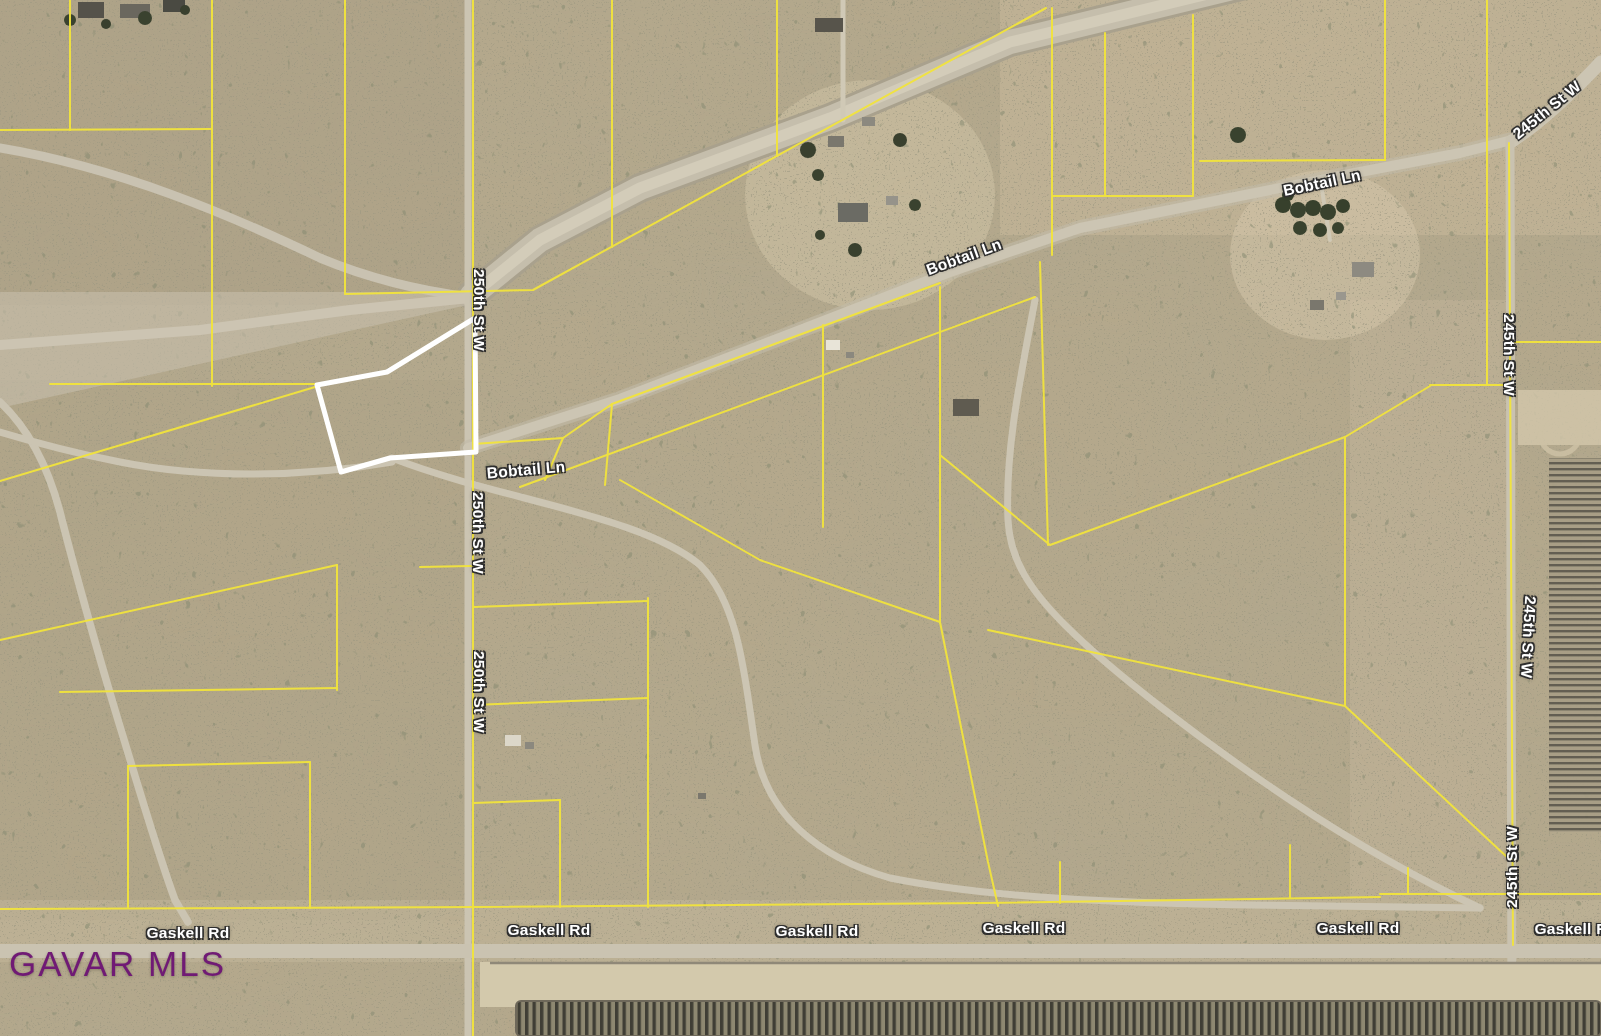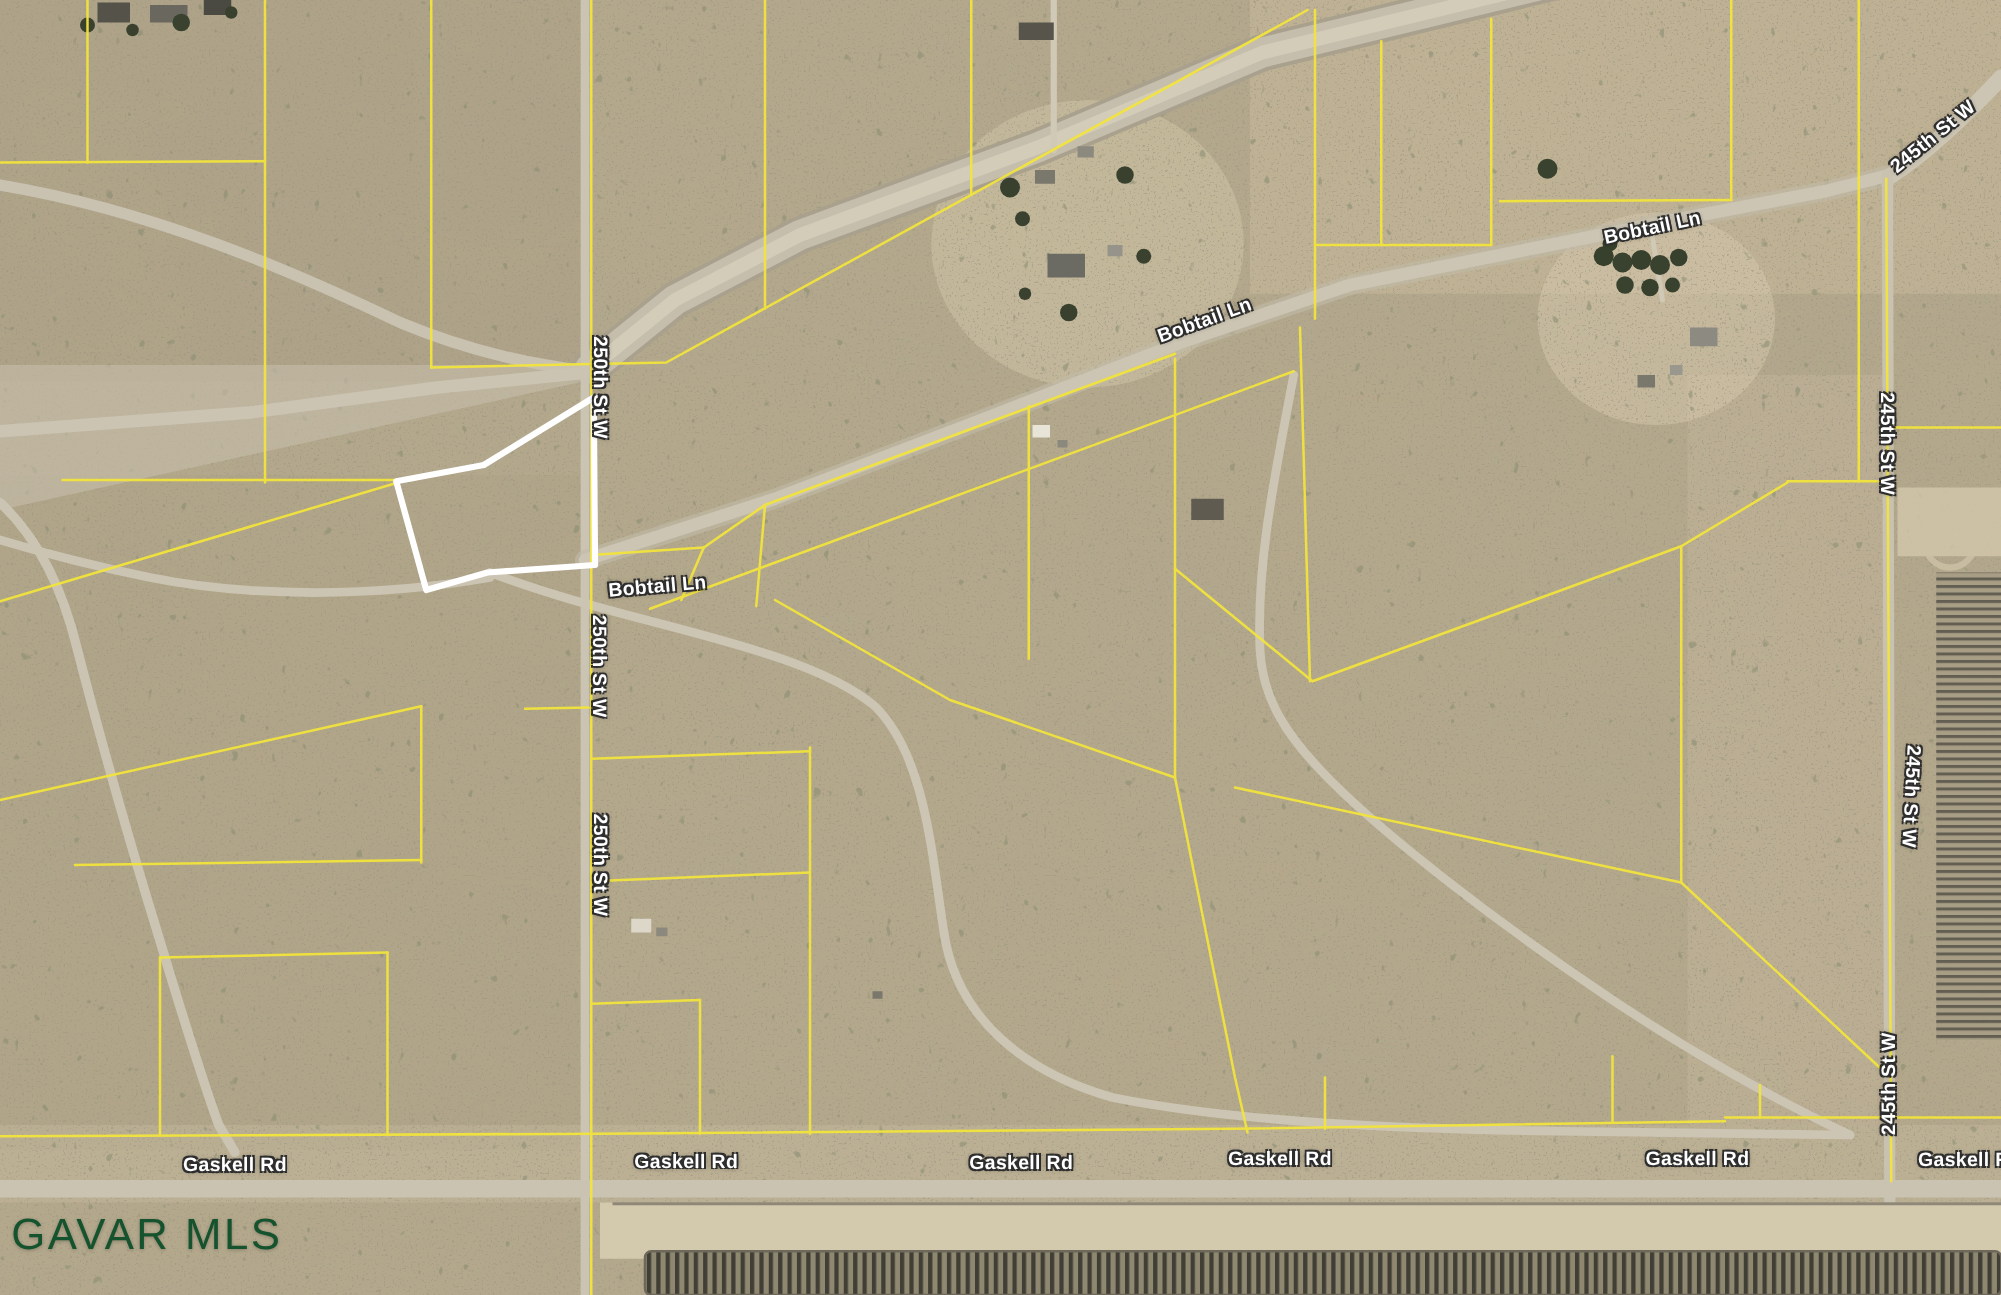--- a/index.html
+++ b/index.html
@@ -9,23 +9,23 @@
   #label-layer{position:absolute;left:0;top:0;width:100%;height:100%;pointer-events:none;}
   .road-label{
     position:absolute;
     font:700 15.5px "Liberation Sans",sans-serif;
     color:#ffffff;white-space:nowrap;letter-spacing:.3px;
     text-shadow:-1.5px -1.5px 0 #2e2e2e,1.5px -1.5px 0 #2e2e2e,
                 -1.5px 1.5px 0 #2e2e2e,1.5px 1.5px 0 #2e2e2e,
                 0 0 4px rgba(0,0,0,.65);
   }
   #watermark{
-    position:absolute;left:9px;top:968px;
+    position:absolute;left:9px;top:944px;
     font:400 35px "Liberation Sans",sans-serif;letter-spacing:2px;
-    color:#14532d;text-shadow:0 1px 3px rgba(70,65,50,.4);text-align:right;
+    color:#701a75;text-shadow:0 1px 3px rgba(70,65,50,.4);text-align:right;
   }
 </style>
 </head>
 <body>
 
 <div id="stage">
 
   <svg id="map-svg" width="1601" height="1036" viewBox="0 0 1601 1036">
     <defs>
       <filter id="patches" x="0" y="0" width="100%" height="100%">

